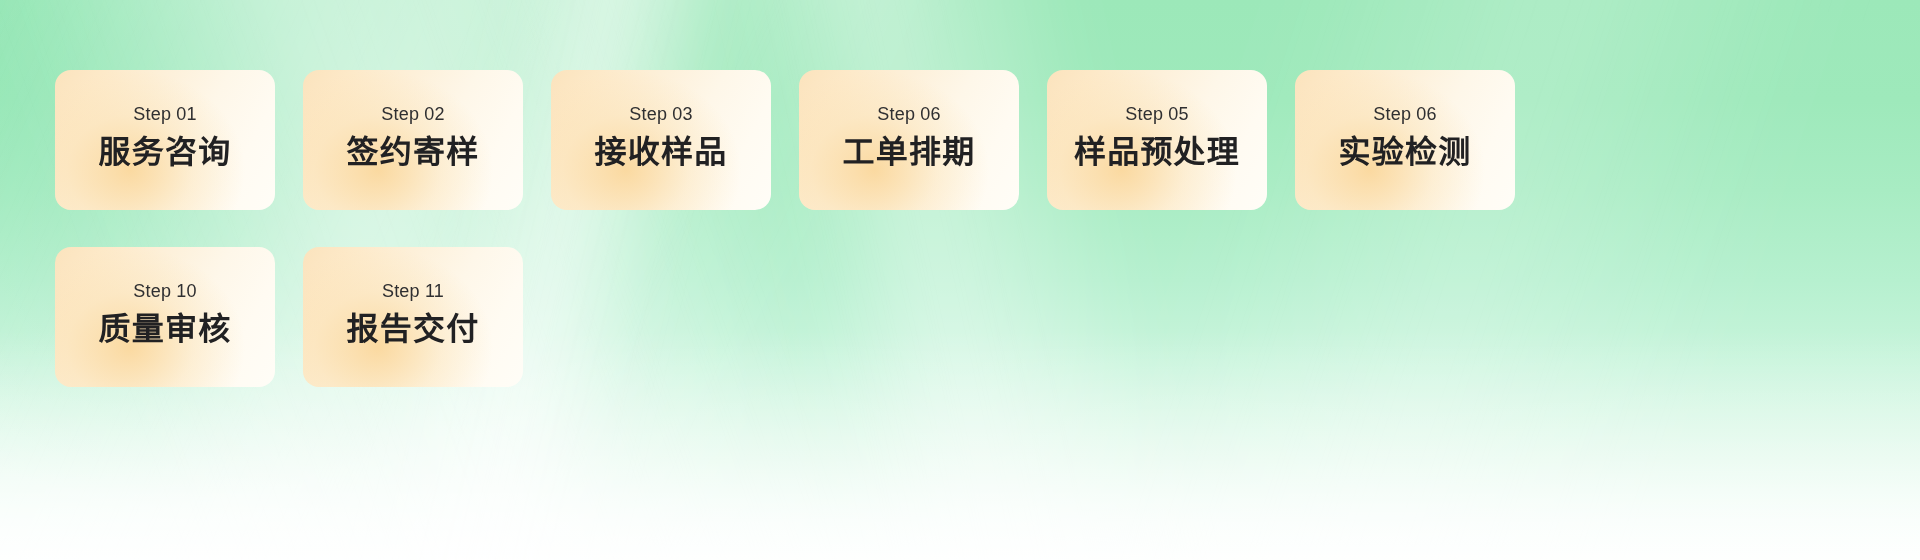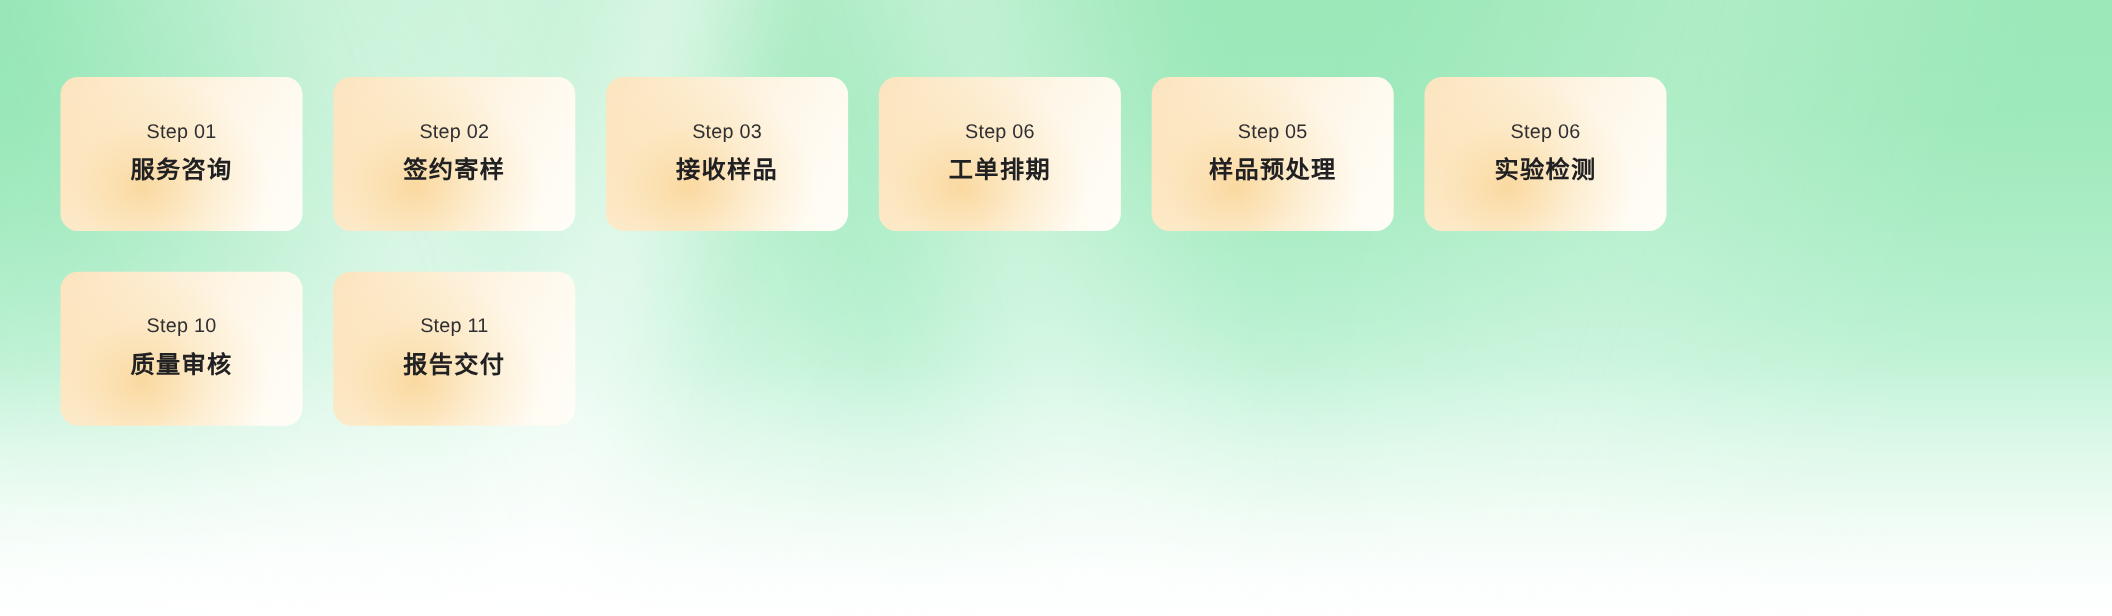--- a/index.html
+++ b/index.html
@@ -204,25 +204,26 @@
     font-size: 18px;
     font-weight: 400;
     color: #2f2f31;
     letter-spacing: 0.2px;
     margin-bottom: 16px;
     white-space: nowrap;
   }
 
   .step-title {
     display: block;
-    font-size: 22px;
+    font-size: 32px;
     font-weight: 700;
     color: #212123;
     letter-spacing: 1.2px;
     white-space: nowrap;
+    font-family: Liberation Mono, monospace;
   }
 </style>
 </head>
 <body>
 
 <div class="stage">
 
   <div class="bg-corner-tint"></div>
   <div class="bg-streak-a"></div>
   <div class="bg-streak-b"></div>

